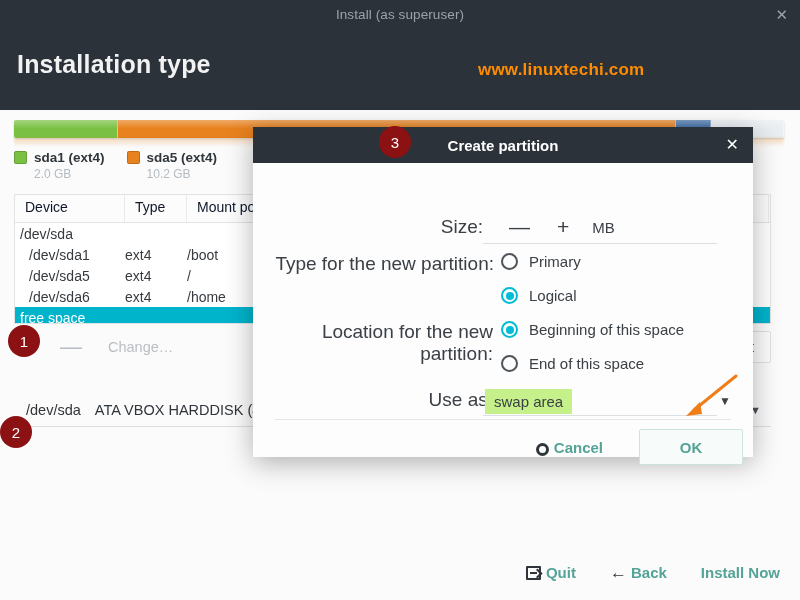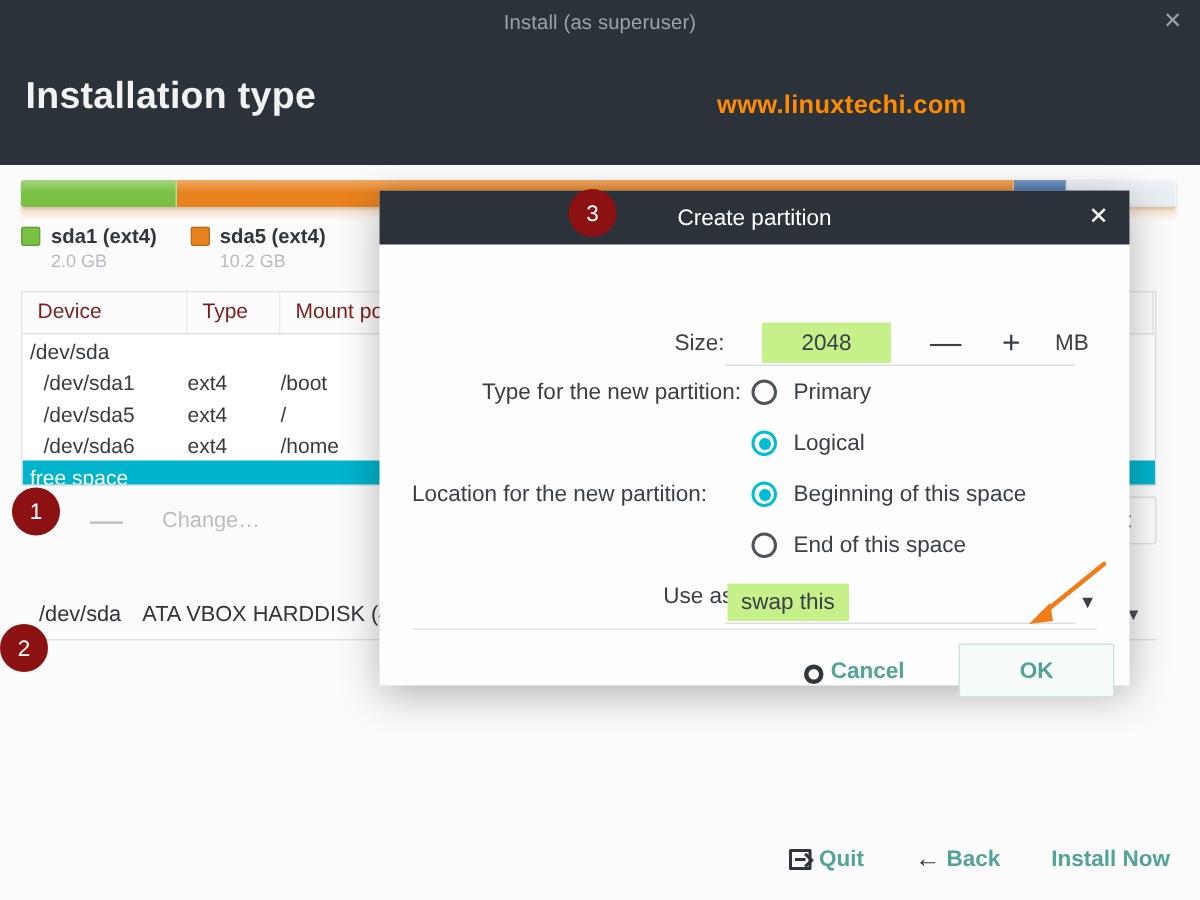--- a/index.html
+++ b/index.html
@@ -126,21 +126,21 @@
     overflow: hidden;
   }
   .pthead {
     display: flex;
     height: 27px;
     border-bottom: 1px solid #e1e3e5;
     background: #fcfcfc;
   }
   .pthead div {
     font-size: 14px;
-    color: #7f1d1d;
+    color: #0f172a;
     padding: 4px 0 0 10px;
     border-right: 1px solid #e8eaec;
     box-sizing: border-box;
     overflow: hidden;
     white-space: nowrap;
   }
   .ptrow {
     display: flex;
     height: 21px;
     align-items: center;
@@ -270,36 +270,36 @@
     background: #fdfdfd;
     box-shadow: 0 6px 26px rgba(0,0,0,.30);
   }
   .dlg-title {
     position: relative;
     height: 36px;
     background: #2b3239;
     display: flex; align-items: center; justify-content: center;
   }
   .dlg-title-text {
-    color: #ffffff; font-size: 15px; font-weight: normal;
+    color: #ffffff; font-size: 15px; font-weight: bold;
   }
   .dlg-close {
     position: absolute; right: 14px; top: 50%;
     transform: translateY(-50%);
     color: #ffffff; font-size: 16px; line-height: 1;
     cursor: pointer;
   }
   .dlg-body { position: relative; height: 294px; }
 
   .row {
     position: absolute;
     display: flex; align-items: center;
   }
   .row-label {
-    font-size: 15px; color: #3a4046;
+    font-size: 19px; color: #3a4046;
     text-align: right;
   }
   .value-hl {
     background: #c6f08a;
     color: #3a4046;
     font-size: 15px;
     padding: 5px 10px;
     display: inline-block;
     min-width: 44px;
     text-align: center;
@@ -536,21 +536,20 @@
   <div class="dlg-shadow">
     <div class="dlg-title">
       <span class="dlg-title-text">Create partition</span>
       <span class="dlg-close">✕</span>
     </div>
 
     <div class="dlg-body">
 
       <div class="row" style="left:0; top:52px; width:478px; justify-content:flex-start;">
         <span class="row-label" style="width:230px;">Size:</span>
-        <span class="value-hl" style="margin-left:25px; width:66px;">2048</span>
         <span class="stepper" style="margin-left:26px;">—</span>
         <span class="stepper" style="margin-left:27px;">+</span>
         <span class="unit" style="margin-left:23px;">MB</span>
       </div>
       <div class="field-underline" style="left:230px; top:80px; width:234px;"></div>
 
       <div class="row" style="left:1px; top:90px; width:240px; justify-content:flex-end;">
         <span class="row-label">Type for the new partition:</span>
       </div>
 
@@ -575,21 +574,21 @@
 
       <div class="row radio-opt" style="left:248px; top:192px;">
         <span class="radio"></span>
         <span class="radio-label">End of this space</span>
       </div>
 
       <div class="row" style="left:0; top:226px; width:240px; justify-content:flex-end;">
         <span class="row-label">Use as:</span>
       </div>
       <div class="row" style="left:232px; top:226px; width:246px;">
-        <span class="value-hl" style="padding:4px 9px;">swap this</span>
+        <span class="value-hl" style="padding:4px 9px;">swap area</span>
         <span class="useas-caret">▼</span>
       </div>
       <div class="field-underline" style="left:230px; top:252px; width:234px;"></div>
 
       <div class="dlg-sep"></div>
 
       <div class="dlg-buttons">
         <div class="btn-cancel">
           <span class="cancel-ico"></span>
           <span>Cancel</span>

